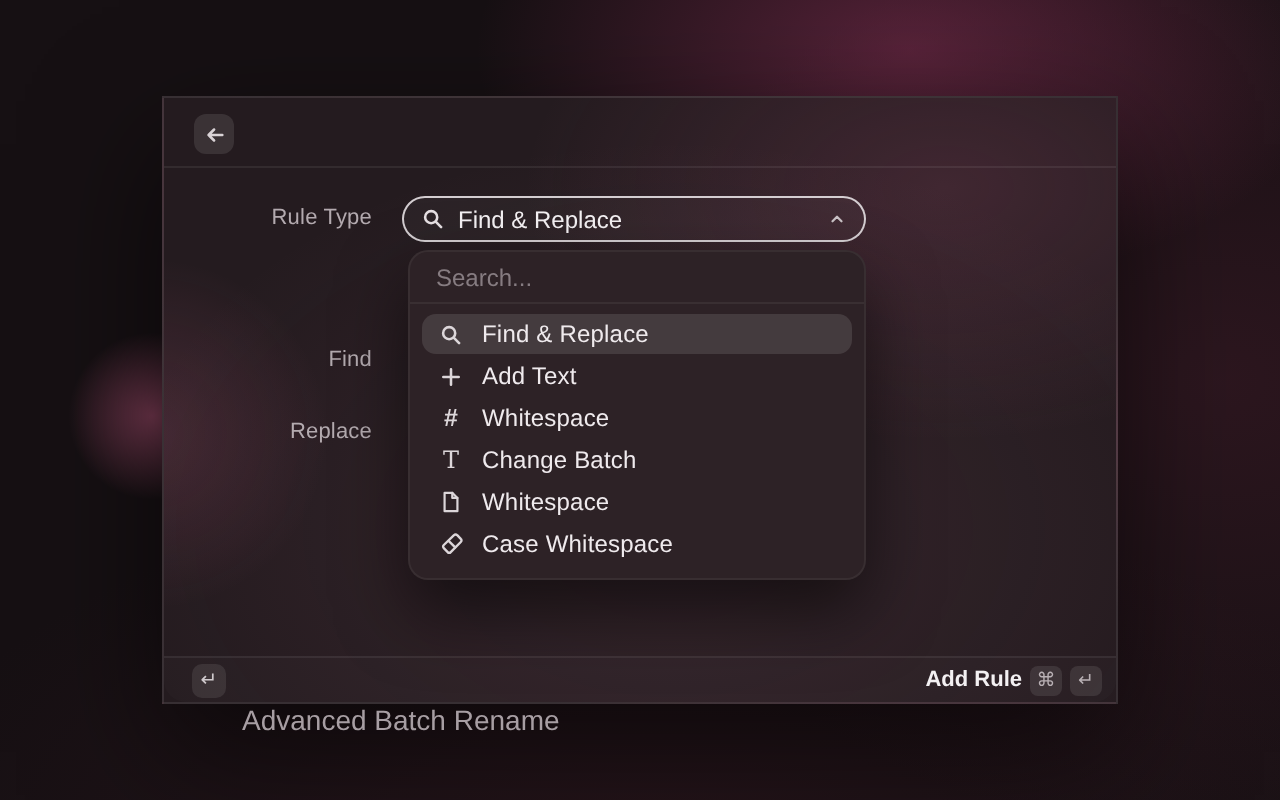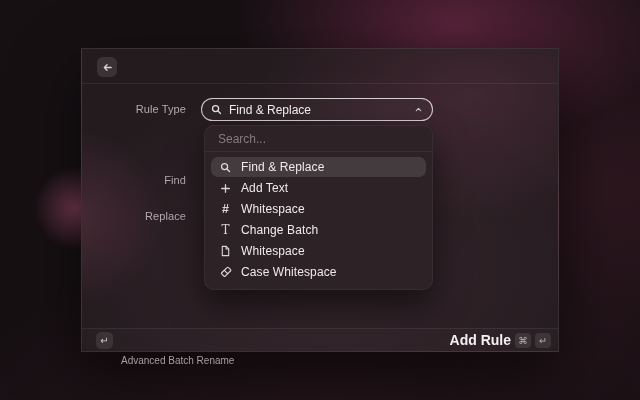--- a/index.html
+++ b/index.html
@@ -96,23 +96,23 @@
     background:rgba(255,255,255,0.015);
     border-radius:0 0 11px 11px;
     display:flex; align-items:center; padding:0 7px 0 14px;
   }
   .app-chip {
     width:17px; height:17px; border-radius:5px;
     background:rgba(255,255,255,0.09);
     display:flex; align-items:center; justify-content:center;
     font-size:10px; color:#cfc9cc;
   }
-  .app-name { margin-left:8px; font-size:10px; color:#a79ea3;margin-top:40px; }
+  .app-name { margin-left:8px; font-size:14px; color:#a79ea3;margin-top:40px; }
   .footer-spacer { flex:1; }
-  .primary-action { font-size:14px; font-weight:700; color:#f3f0f2; cursor:pointer; }
+  .primary-action { font-size:11px; font-weight:700; color:#f3f0f2; cursor:pointer; }
   .keycap {
     width:16px; height:15px; margin-left:4px; border-radius:4px;
     background:rgba(255,255,255,0.095);
     display:flex; align-items:center; justify-content:center;
     font-size:9.5px; color:#b8b0b4;
   }
 
   svg { display:block; }
 </style>
 </head>

